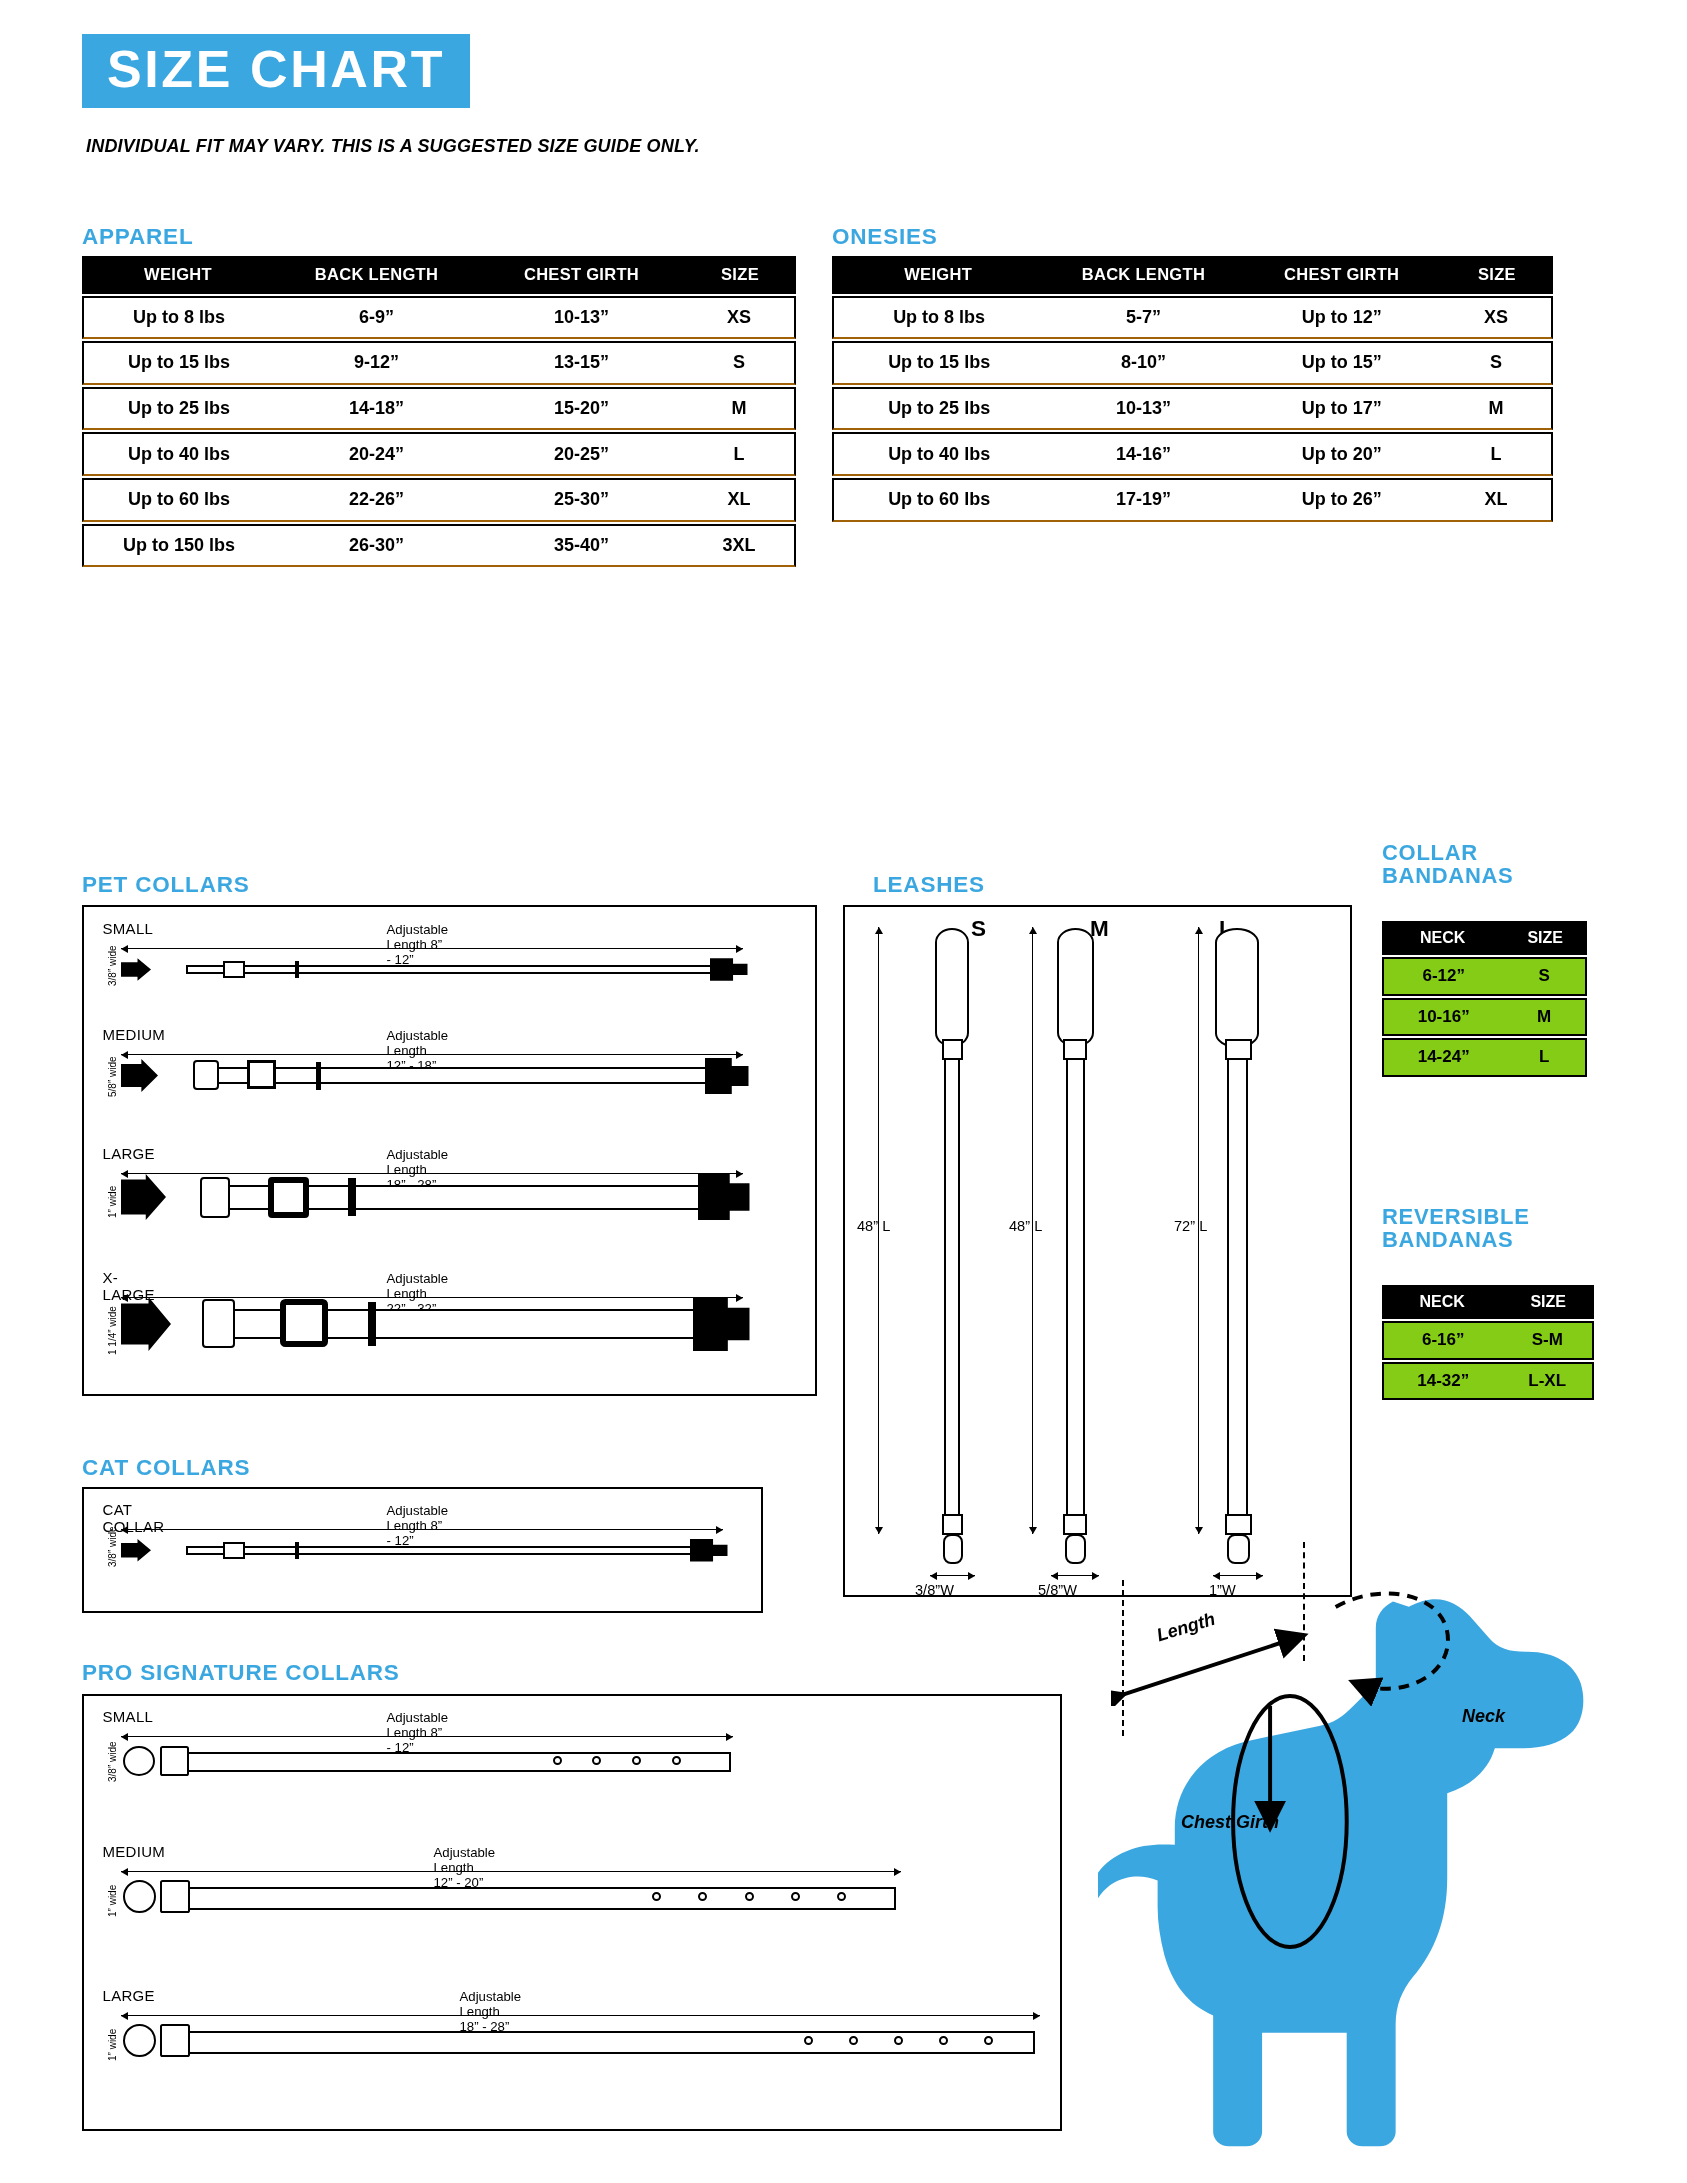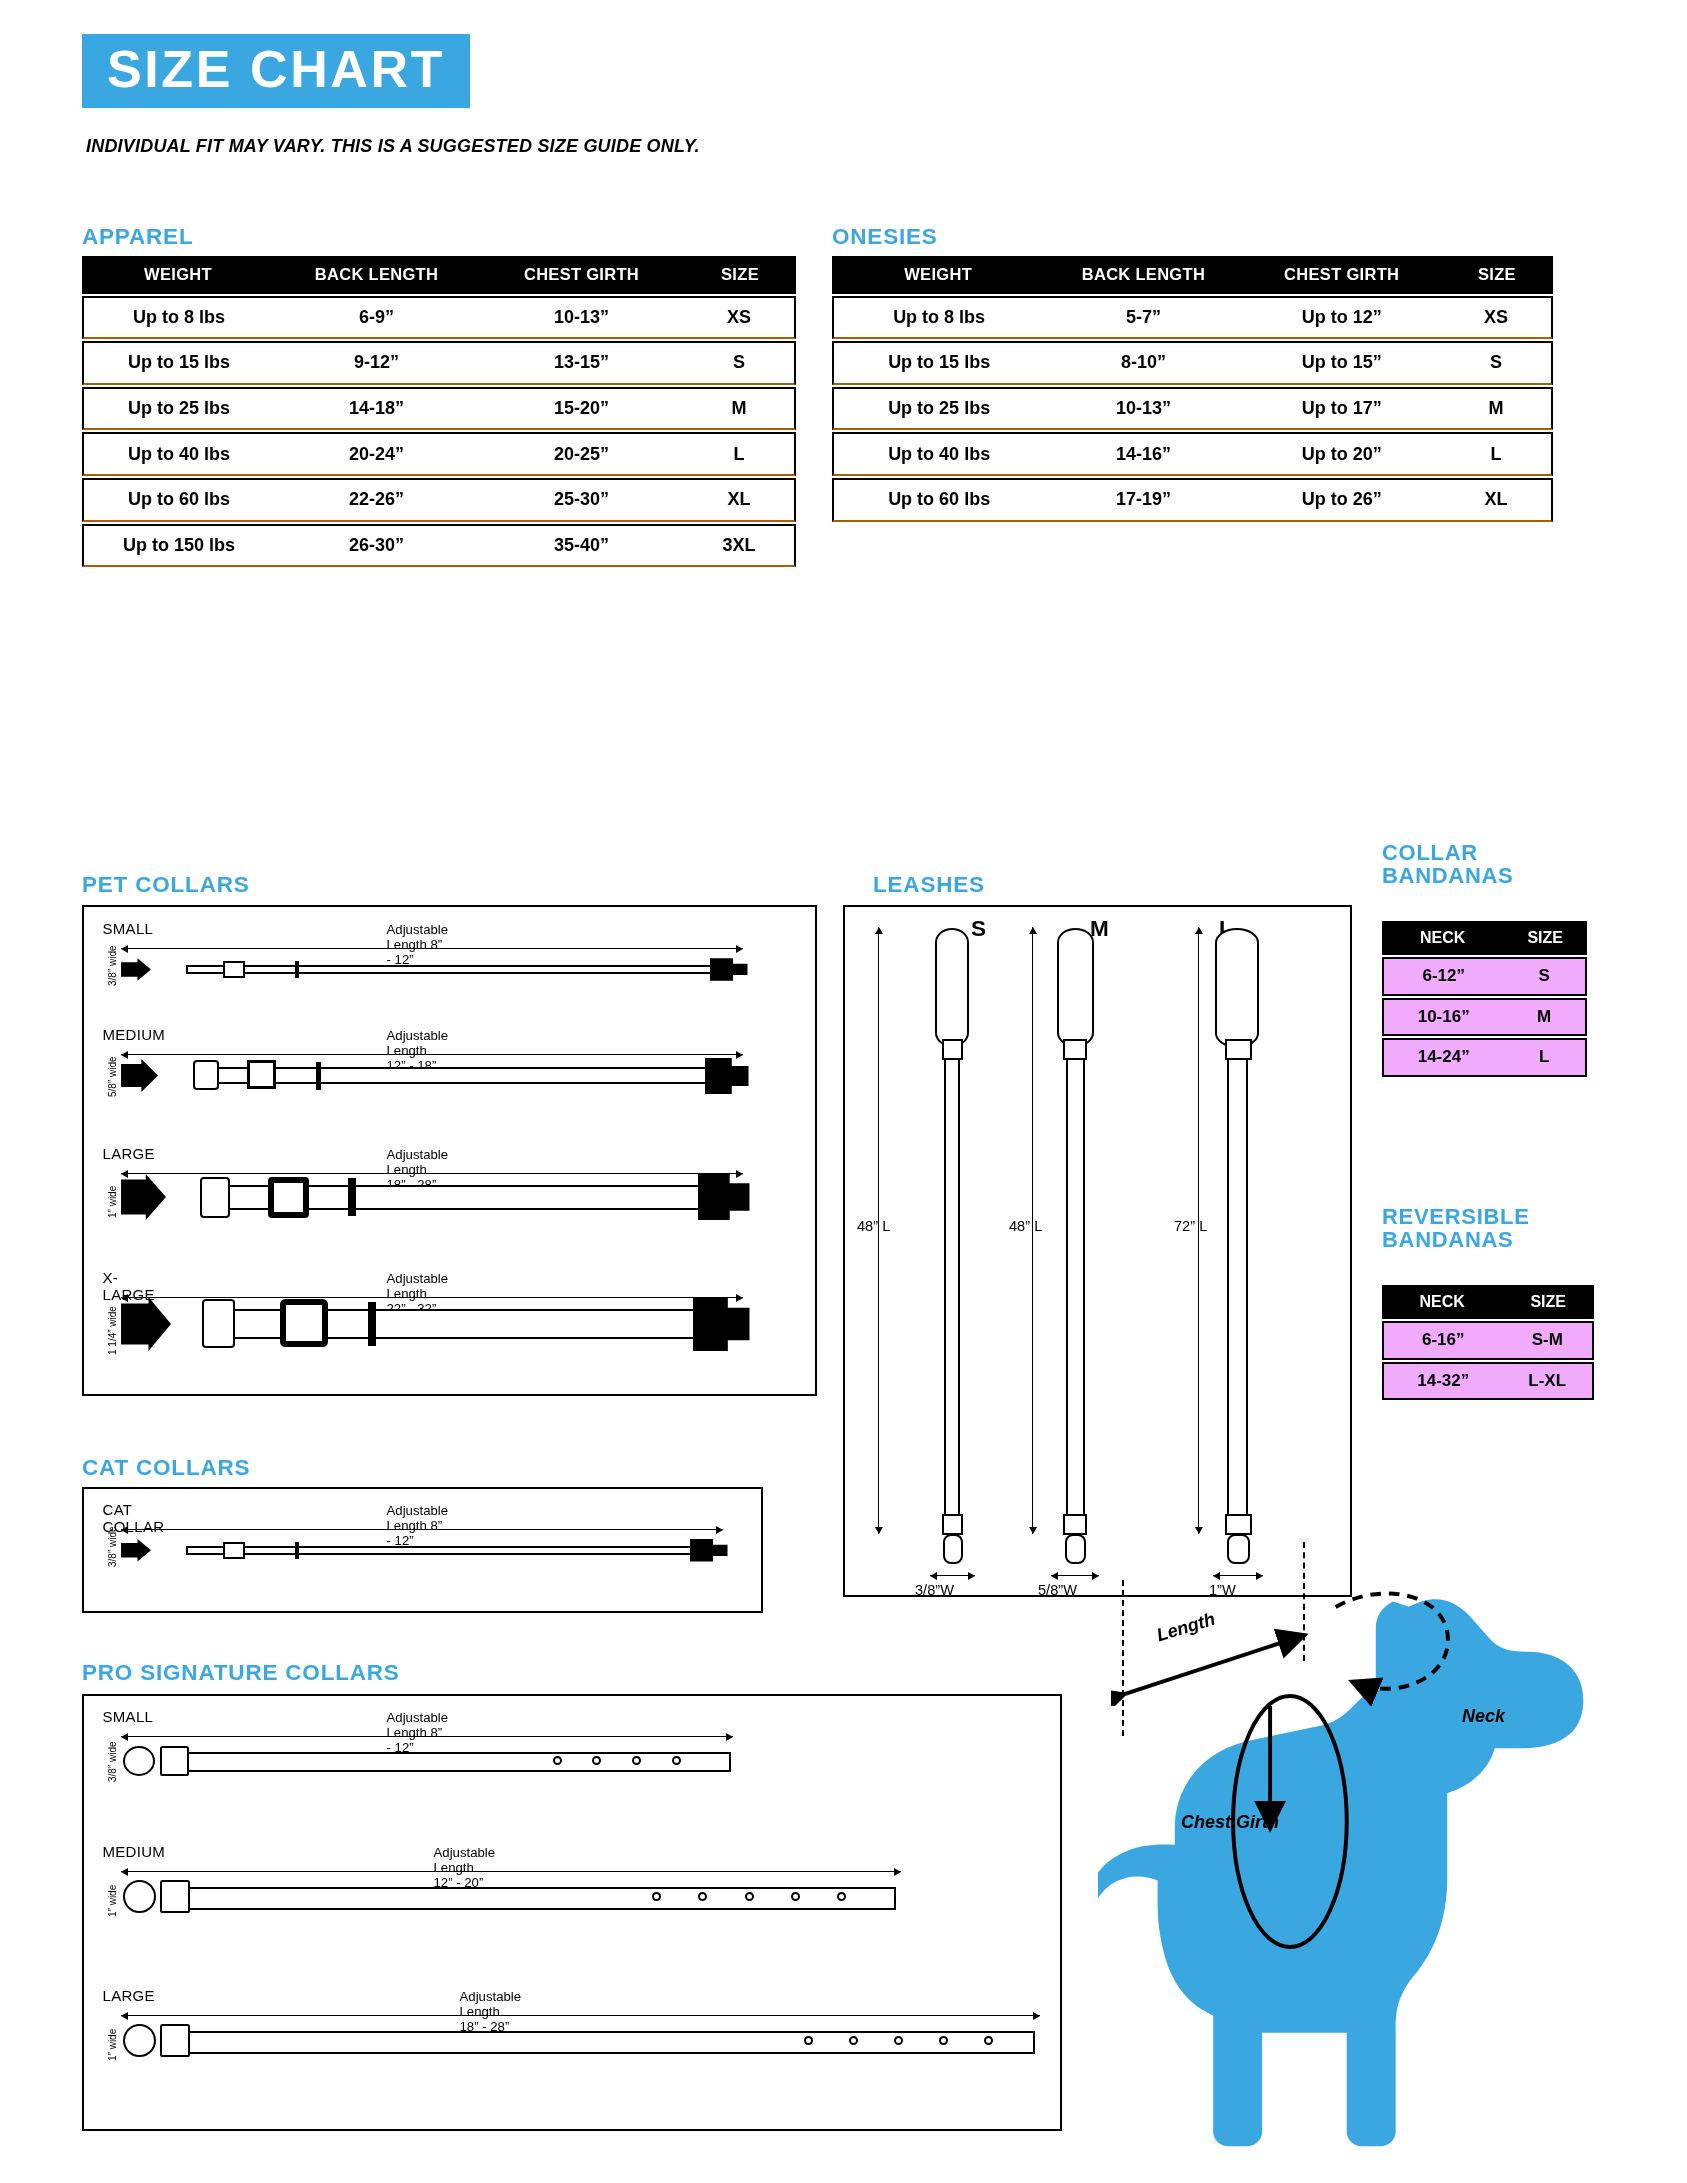--- a/index.html
+++ b/index.html
@@ -68,21 +68,21 @@
   #onesies-table td:nth-child(2){ width:198px;}
   #onesies-table td:nth-child(3){ width:198px;}
   #onesies-table td:nth-child(4){ width:112px;}
 
   
   .mini-head { color:#3ba7e0; font-weight:bold; font-size:22px; line-height:1.05; position:absolute; letter-spacing:0.7px;}
   table.mini { border-collapse:separate; border-spacing:0 2.6px; width:100%; }
   table.mini th { background:#000;color:#fff;font-size:16px;font-weight:bold;padding:8px 2.6px; }
   table.mini td {
     border-top:2px solid #000;border-bottom:2px solid #000;
-    font-size:17px;font-weight:bold;text-align:center;padding:7.3px 2.6px;background:#f0abfc;
+    font-size:17px;font-weight:bold;text-align:center;padding:7.3px 2.6px;background:#84cc16;
   }
   table.mini td:first-child{border-left:2px solid #000;}
   table.mini td:last-child{border-right:2px solid #000;}
 
   #collar-bandanas-head { left:1382px; top:841px; }
   #collar-bandanas-table { position:absolute; left:1382px; top:919px; width:205px; }
   #reversible-head { left:1382px; top:1205px; }
   #reversible-table { position:absolute; left:1382px; top:1283px; width:212px; }
 
   

